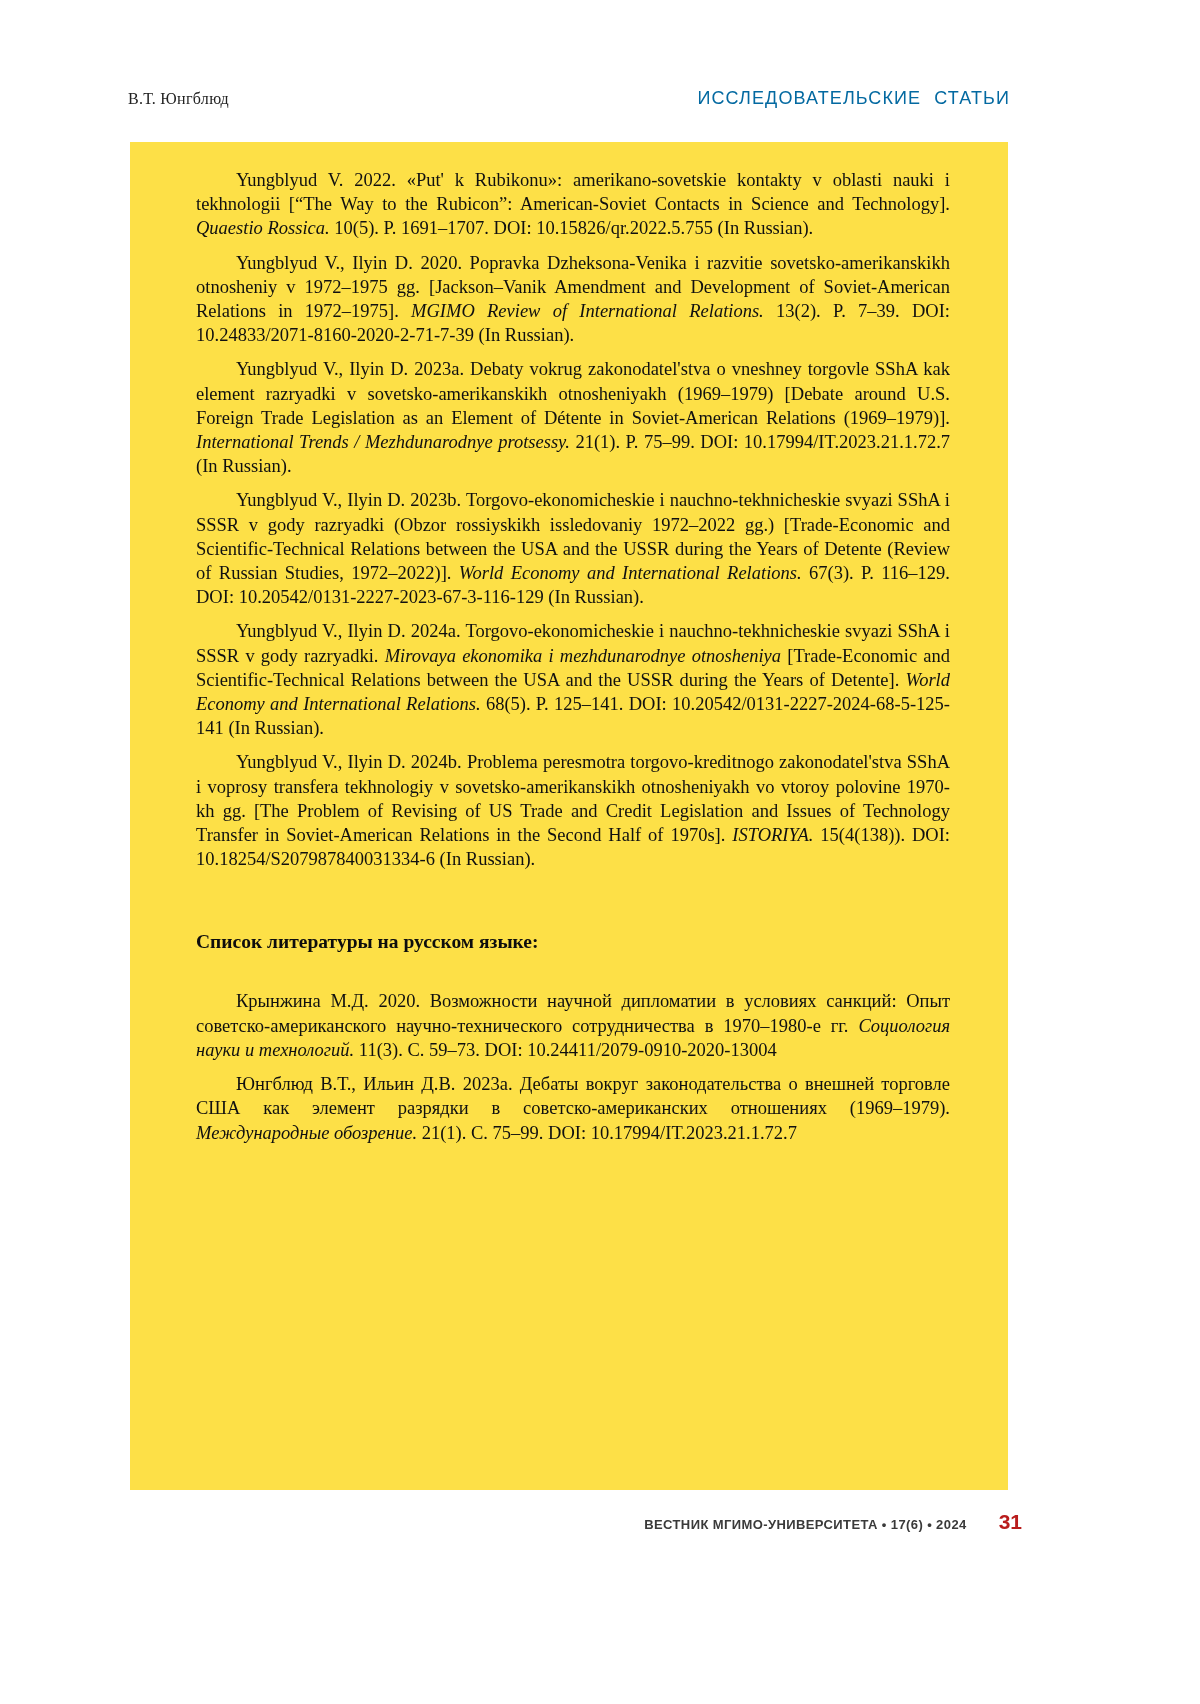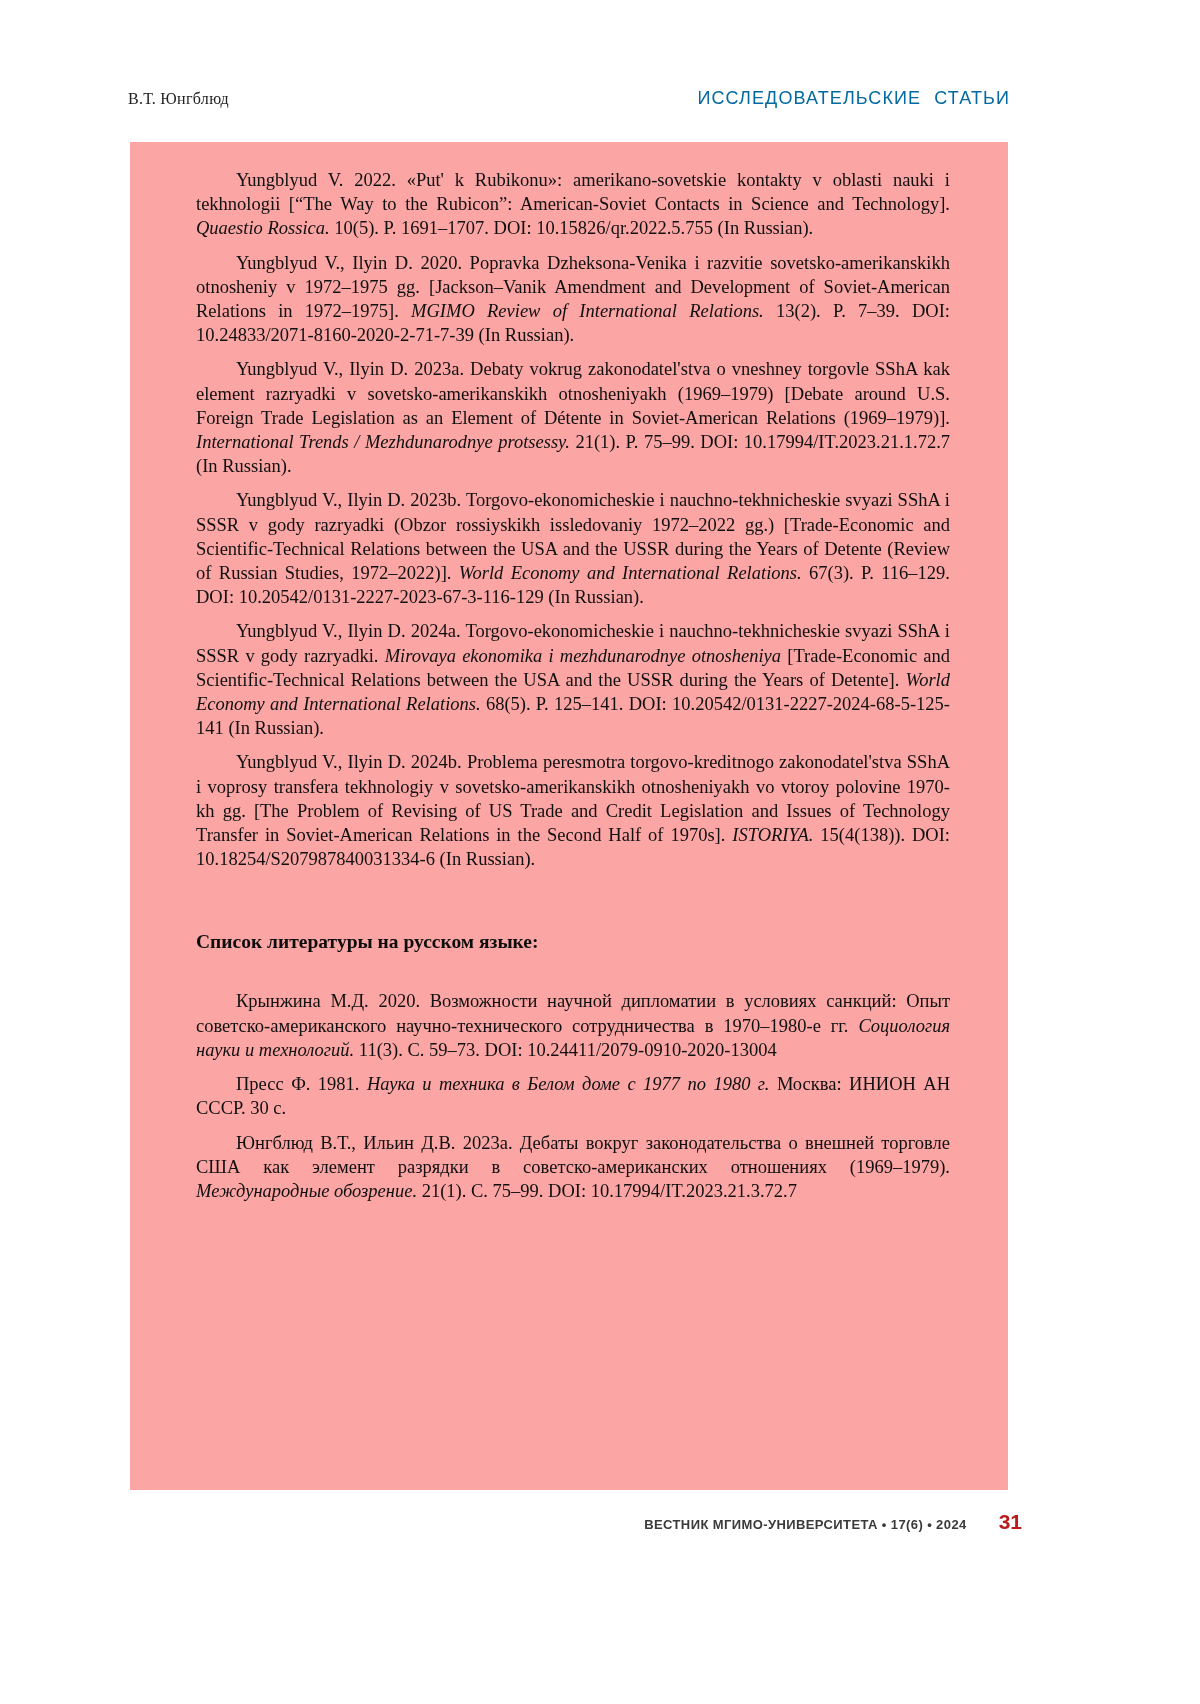--- a/index.html
+++ b/index.html
@@ -85,36 +85,35 @@
 </head>
 <body>
 
 <div>
 
   <div class="running-head">
     <span class="running-author">В.Т. Юнгблюд</span>
     <span class="running-section">ИССЛЕДОВАТЕЛЬСКИЕ СТАТЬИ</span>
   </div>
 
-  <div class="content-panel" style="background: #fca5a5;">
+  <div class="content-panel" style="background: #fde047;">
     <div>
         <p class="ref"><span>Yungblyud V. 2022. «Put' k Rubikonu»: amerikano-sovetskie kontakty v oblasti nauki i tekhnologii [“The Way to the Rubicon”: American-Soviet Contacts in Science and Technology]. </span><span class="it">Quaestio Rossica.</span><span> 10(5). P. 1691–1707. DOI: 10.15826/qr.2022.5.755 (In Russian).</span></p>
         <p class="ref"><span>Yungblyud V., Ilyin D. 2020. Popravka Dzheksona-Venika i razvitie sovetsko-amerikanskikh otnosheniy v 1972–1975 gg. [Jackson–Vanik Amendment and Development of Soviet-American Relations in 1972–1975]. </span><span class="it">MGIMO Review of International Relations.</span><span> 13(2). P. 7–39. DOI: 10.24833/2071-8160-2020-2-71-7-39 (In Russian).</span></p>
         <p class="ref"><span>Yungblyud V., Ilyin D. 2023a. Debaty vokrug zakonodatel'stva o vneshney torgovle SShA kak element razryadki v sovetsko-amerikanskikh otnosheniyakh (1969–1979) [Debate around U.S. Foreign Trade Legislation as an Element of Détente in Soviet-American Relations (1969–1979)]. </span><span class="it">International Trends / Mezhdunarodnye protsessy.</span><span> 21(1). P. 75–99. DOI: 10.17994/IT.2023.21.1.72.7 (In Russian).</span></p>
         <p class="ref"><span>Yungblyud V., Ilyin D. 2023b. Torgovo-ekonomicheskie i nauchno-tekhnicheskie svyazi SShA i SSSR v gody razryadki (Obzor rossiyskikh issledovaniy 1972–2022 gg.) [Trade-Economic and Scientific-Technical Relations between the USA and the USSR during the Years of Detente (Review of Russian Studies, 1972–2022)]. </span><span class="it">World Economy and International Relations.</span><span> 67(3). P. 116–129. DOI: 10.20542/0131-2227-2023-67-3-116-129 (In Russian).</span></p>
         <p class="ref"><span>Yungblyud V., Ilyin D. 2024a. Torgovo-ekonomicheskie i nauchno-tekhnicheskie svyazi SShA i SSSR v gody razryadki. </span><span class="it">Mirovaya ekonomika i mezhdunarodnye otnosheniya</span><span> [Trade-Economic and Scientific-Technical Relations between the USA and the USSR during the Years of Detente]. </span><span class="it">World Economy and International Relations.</span><span> 68(5). P. 125–141. DOI: 10.20542/0131-2227-2024-68-5-125-141 (In Russian).</span></p>
         <p class="ref"><span>Yungblyud V., Ilyin D. 2024b. Problema peresmotra torgovo-kreditnogo zakonodatel'stva SShA i voprosy transfera tekhnologiy v sovetsko-amerikanskikh otnosheniyakh vo vtoroy polovine 1970-kh gg. [The Problem of Revising of US Trade and Credit Legislation and Issues of Technology Transfer in Soviet-American Relations in the Second Half of 1970s]. </span><span class="it">ISTORIYA.</span><span> 15(4(138)). DOI: 10.18254/S207987840031334-6 (In Russian).</span></p>
       </div>
 
     <h2 class="ru-heading">Список литературы на русском языке:</h2>
 
     <div>
         <p class="ref"><span>Крынжина М.Д. 2020. Возможности научной дипломатии в условиях санкций: Опыт советско-американского научно-технического сотрудничества в 1970–1980-е гг. </span><span class="it">Социология науки и технологий.</span><span> 11(3). С. 59–73. DOI: 10.24411/2079-0910-2020-13004</span></p>
-        <p class="ref"><span>Пресс Ф. 1981. </span><span class="it">Наука и техника в Белом доме с 1977 по 1980 г.</span><span> Москва: ИНИОН АН СССР. 30 с.</span></p>
-        <p class="ref"><span>Юнгблюд В.Т., Ильин Д.В. 2023a. Дебаты вокруг законодательства о внешней торговле США как элемент разрядки в советско-американских отношениях (1969–1979). </span><span class="it">Международные обозрение.</span><span> 21(1). С. 75–99. DOI: 10.17994/IT.2023.21.3.72.7</span></p>
+        <p class="ref"><span>Юнгблюд В.Т., Ильин Д.В. 2023a. Дебаты вокруг законодательства о внешней торговле США как элемент разрядки в советско-американских отношениях (1969–1979). </span><span class="it">Международные обозрение.</span><span> 21(1). С. 75–99. DOI: 10.17994/IT.2023.21.1.72.7</span></p>
       </div>
   </div>
 
   <div class="page-footer">
     <span class="footer-journal">ВЕСТНИК МГИМО-УНИВЕРСИТЕТА • 17(6) • 2024</span>
     <span class="footer-page">31</span>
   </div>
 
 </div>
 

